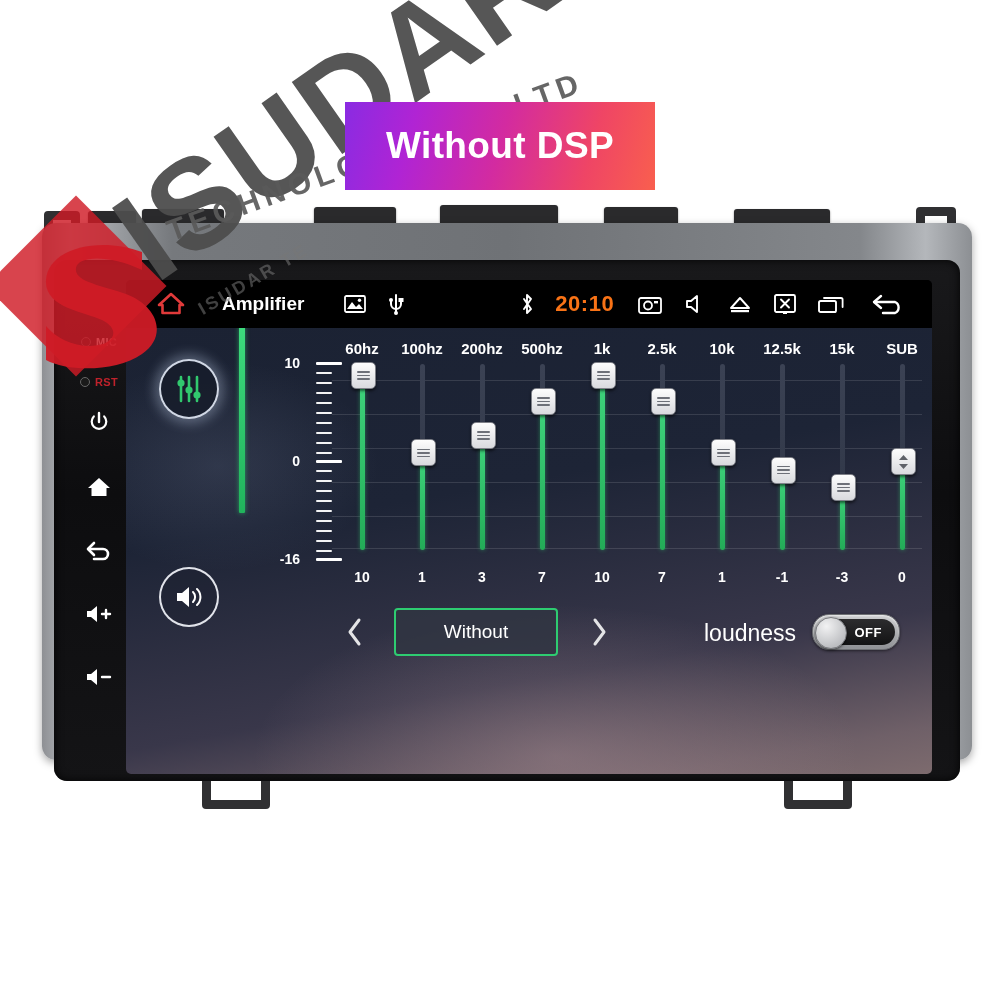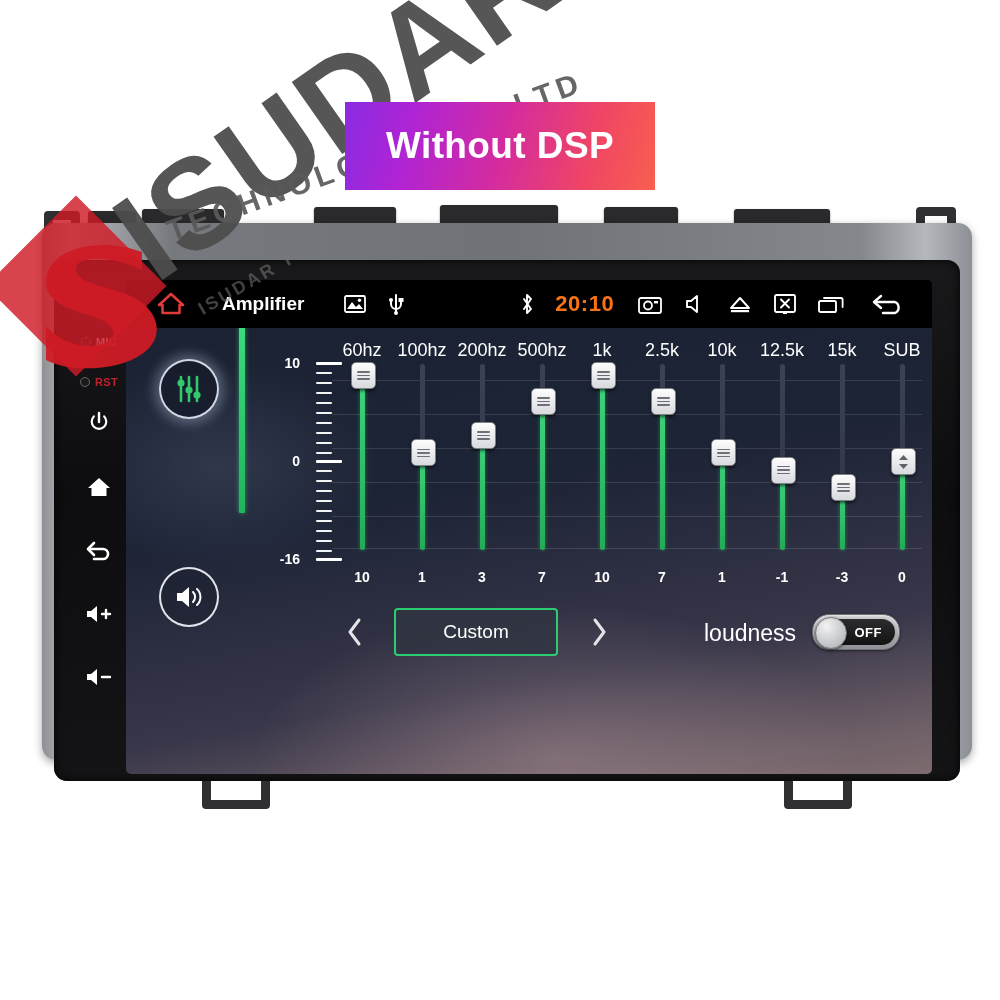--- a/index.html
+++ b/index.html
@@ -92,21 +92,21 @@
   .tick.minor{width:16px;opacity:.95;}
 
   
   #grid{position:absolute;left:206px;top:0;width:600px;height:240px;}
   .gline{position:absolute;left:0;width:590px;height:1px;background:rgba(255,255,255,.12);}
 
   
   #sliders{position:absolute;left:206px;top:0;width:600px;height:240px;}
   .slcol{position:absolute;top:0;width:60px;height:240px;}
   .sl-label{position:absolute;top:14px;left:0;width:60px;text-align:center;
-            color:#fff;font-size:18px;font-weight:normal;}
+            color:#fff;font-size:15px;font-weight:bold;}
   .sl-track{position:absolute;left:28px;top:38px;width:5px;height:186px;
             background:linear-gradient(180deg,#3b4254,#2c3343);border-radius:3px;}
   .sl-fill{position:absolute;left:28px;width:5px;border-radius:3px;
            background:linear-gradient(180deg,#3fd47c,#23ab57);
            box-shadow:0 0 4px rgba(50,200,110,.5);}
   .sl-knob{position:absolute;left:19px;width:23px;height:25px;border-radius:5px;
            background:linear-gradient(180deg,#fdfdfd,#d9dade);
            border:1px solid #7e8088;box-shadow:0 2px 3px rgba(0,0,0,.55);
            display:flex;flex-direction:column;align-items:center;justify-content:center;gap:2px;}
   .kl{width:13px;height:1.6px;background:#6d7078;border-radius:1px;}
@@ -467,21 +467,21 @@
               </div>
             </div>
 
           <div id="presetrow">
             <div class="arrowbtn" style="left:6px;">
               <svg width="20" height="30" viewBox="0 0 20 30">
                 <path d="M14 3 L5 15 L14 27" stroke="#e4e4e6" stroke-width="3" fill="none" stroke-linecap="round" stroke-linejoin="round"></path>
               </svg>
             </div>
             <div id="preset-box">
-              <span id="preset-text">Custom</span>
+              <span id="preset-text">Without</span>
             </div>
             <div class="arrowbtn" style="left:250px;">
               <svg width="20" height="30" viewBox="0 0 20 30">
                 <path d="M6 3 L15 15 L6 27" stroke="#e4e4e6" stroke-width="3" fill="none" stroke-linecap="round" stroke-linejoin="round"></path>
               </svg>
             </div>
 
             <div id="loud-label">loudness</div>
             <div id="loud-toggle">
               <div id="loud-inner">

